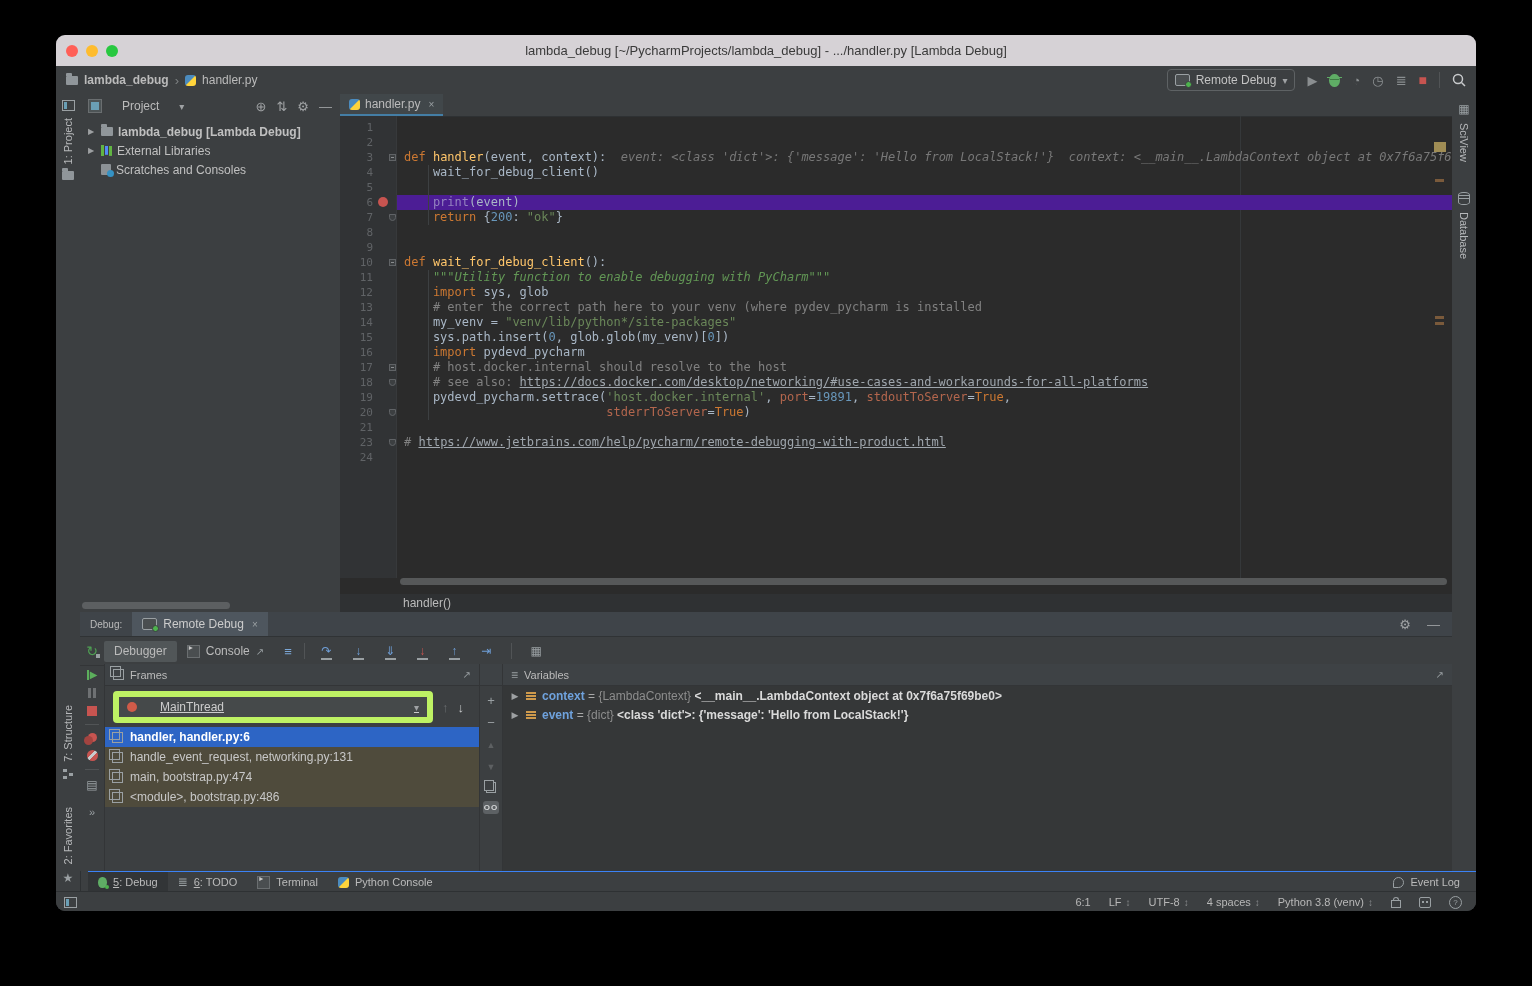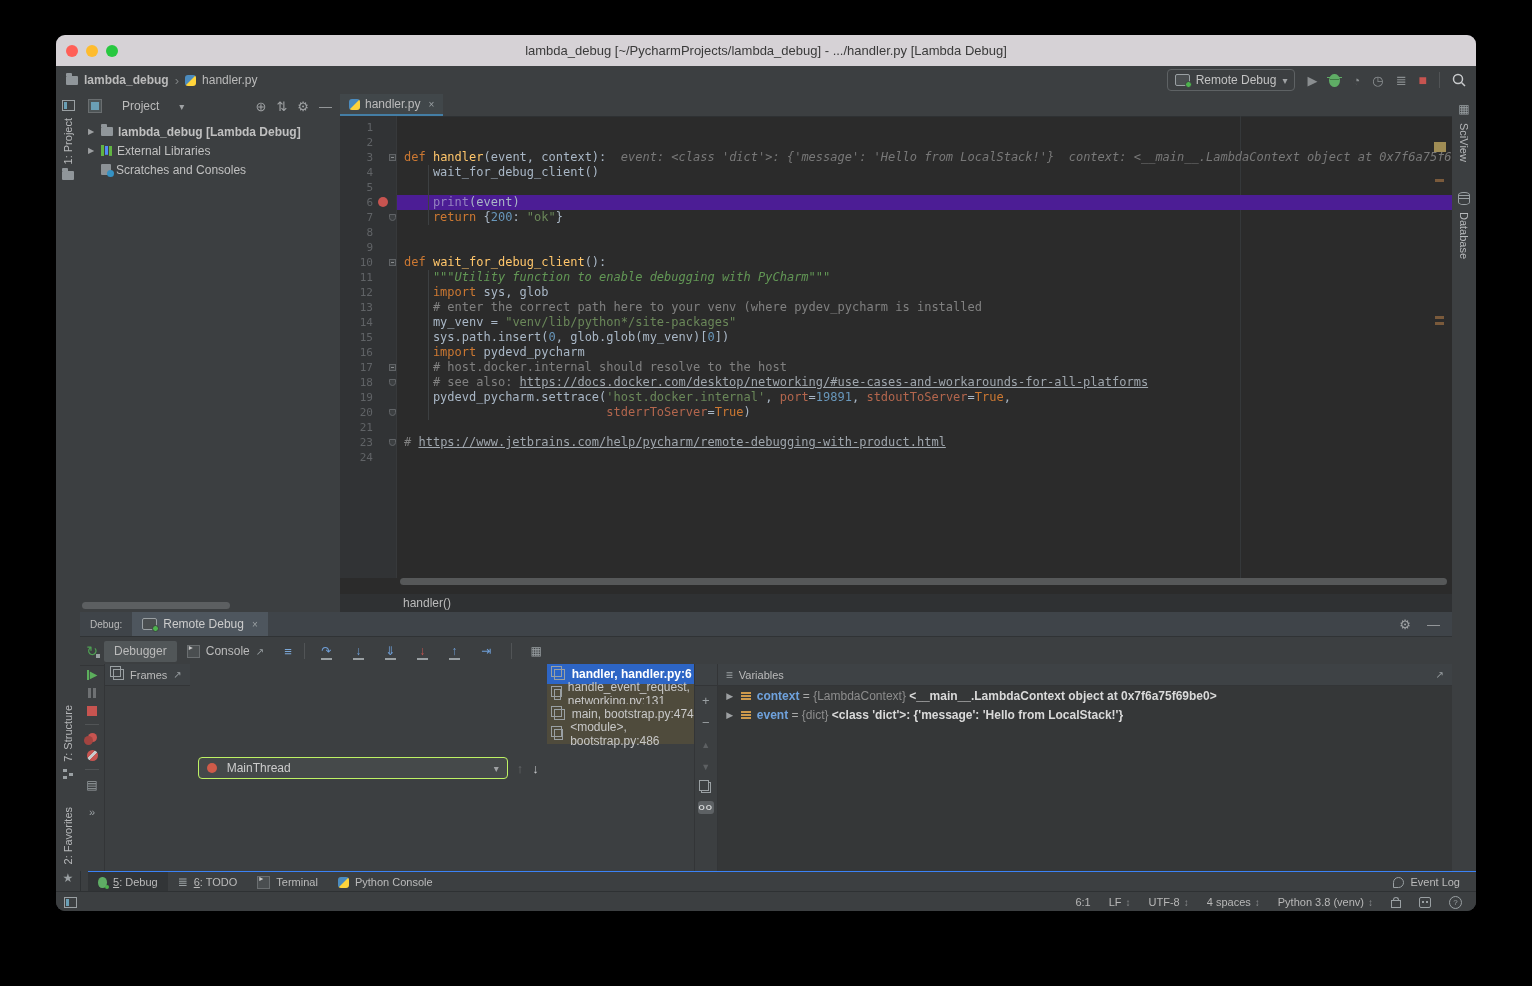--- a/index.html
+++ b/index.html
@@ -131,29 +131,29 @@
   .i-resume{color:#5caf5c;font-size:10px;border-left:2px solid #5caf5c;padding-left:1px;line-height:10px;}
   .i-pause{width:8px;height:10px;border-left:3px solid #6e7173;border-right:3px solid #6e7173;box-sizing:border-box;}
   .i-stop{width:10px;height:10px;background:#c75450;}
   .i-bps{width:9px;height:9px;border-radius:50%;background:#c75450;position:relative;}
   .i-bps::after{content:"";position:absolute;left:-4px;top:3px;width:9px;height:9px;border-radius:50%;background:#a34440;}
   .i-mute{width:11px;height:11px;border-radius:50%;
           background:linear-gradient(135deg,#c75450 40%,#c9cbcc 40%,#c9cbcc 58%,#c75450 58%);}
   .i-layout{color:#9aa0a3;font-size:12px;}
   .more{color:#9aa0a3;font-size:11px;margin-top:6px;}
   
-  .frames{flex:0 0 374px;display:flex;background:#3c3f41;border-right:1px solid #333537;}
+  .frames{flex:0 0 374px;display:flex;flex-direction:column;background:#3c3f41;border-right:1px solid #333537;}
   .panelhead{height:21px;display:flex;align-items:center;gap:6px;padding:0 8px;background:#3e4245;
              border-bottom:1px solid #333537;color:#bbb;font-size:11px;}
   .floatico{margin-left:auto;color:#9aa0a3;font-size:10px;}
   .i-frames{width:9px;height:9px;border:1px solid #9aa0a3;position:relative;display:inline-block;}
   .i-frames::before{content:"";position:absolute;left:-4px;top:-4px;width:9px;height:9px;border:1px solid #9aa0a3;}
   .threadrow{display:flex;align-items:center;gap:9px;padding:5px 8px 4px 8px;}
-  .combo2{flex:0 0 292px;height:20px;background:#45494a;border:1px solid #bef264;border-radius:4px;
-          display:flex;align-items:center;gap:10px;padding:0 8px;color:#ccc;font-size:12px;}
+  .combo2{flex:0 0 292px;height:20px;background:#45494a;border:6px solid #bef264;border-radius:4px;
+          display:flex;align-items:center;gap:23px;padding:0 8px;color:#ccc;font-size:12px;text-decoration:underline;}
   .tdot{width:10px;height:10px;border-radius:50%;background:#cf5b49;}
   .arr{font-size:13px;} .arr.dis{color:#6a6d6f;} .arr.en{color:#c8cacc;}
   .frlist{display:flex;flex-direction:column;}
   .fr{height:20px;display:flex;align-items:center;gap:7px;padding-left:7px;font-size:12px;color:#c8c8c8;}
   .fr.current{background:#2d65c5;color:#fff;font-weight:bold;}
   .fr.library{background:#4f4b3c;}
   
   .wstrip{flex:0 0 22px;border-right:1px solid #333537;display:flex;flex-direction:column;align-items:center;
           background:#3c3f41;}
   .wstrip .cap{height:21px;width:100%;background:#3e4245;border-bottom:1px solid #333537;margin-bottom:8px;}

